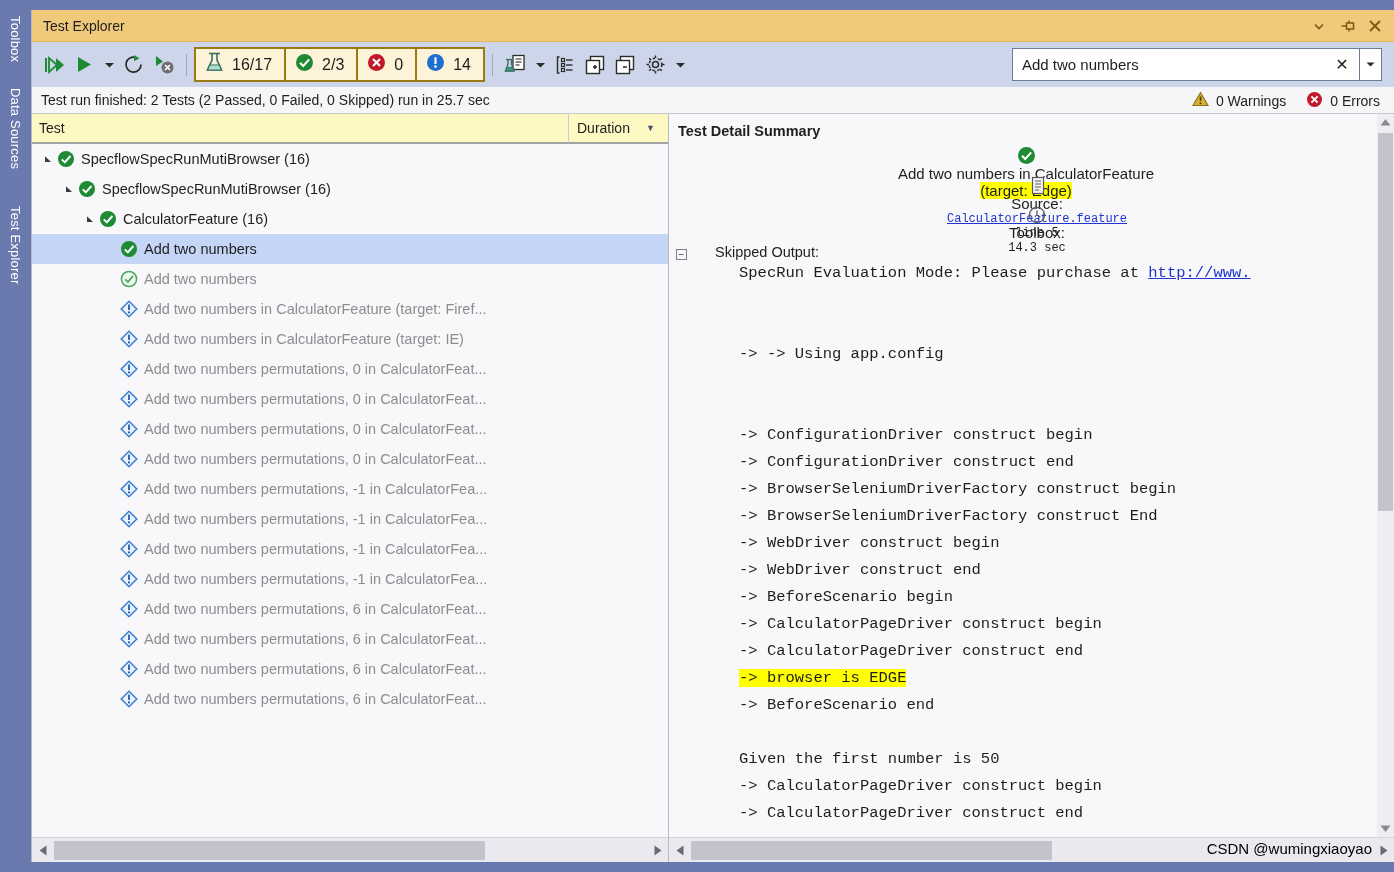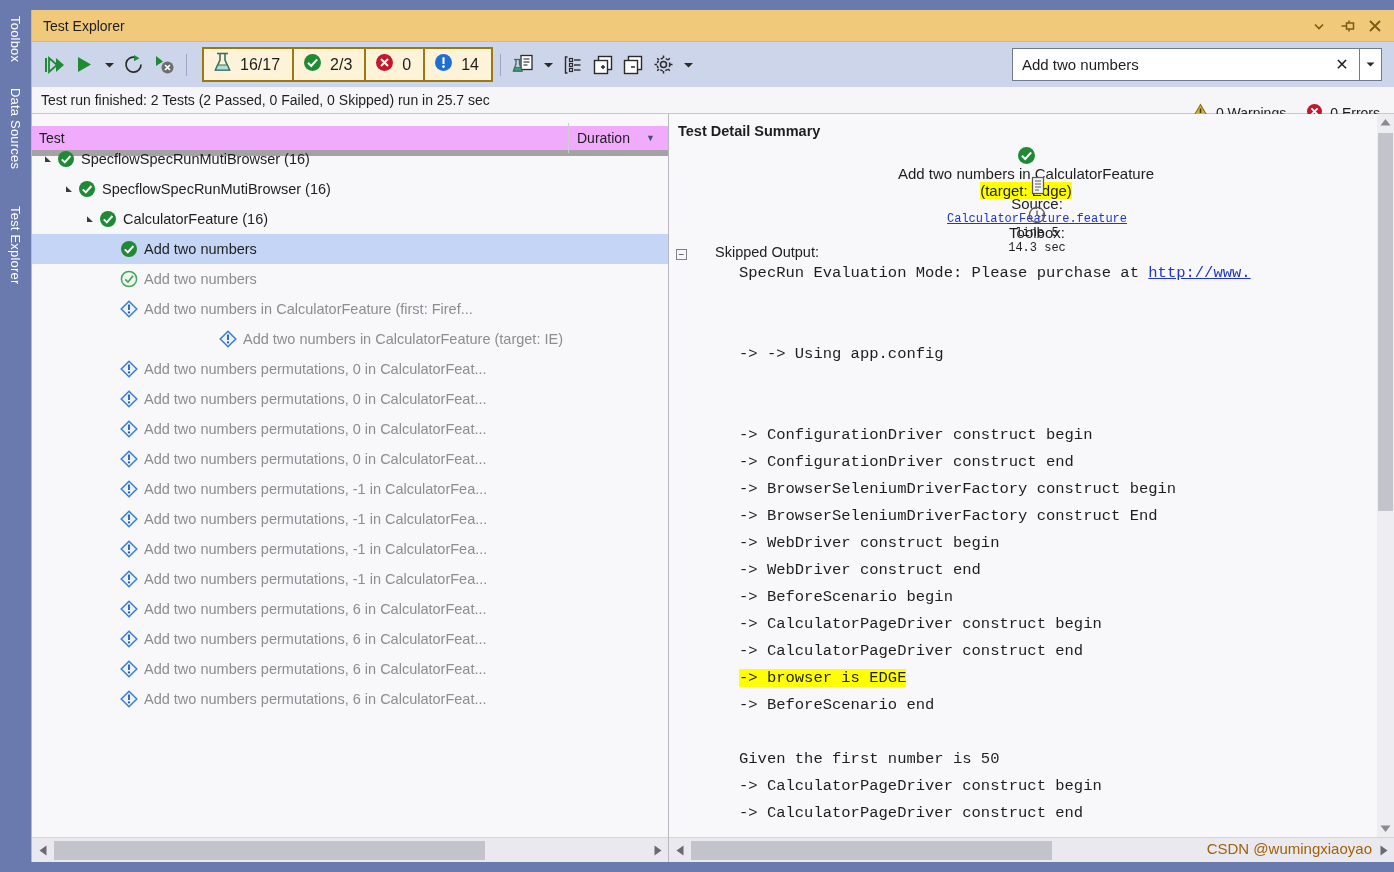--- a/index.html
+++ b/index.html
@@ -72,21 +72,20 @@
   .tool { width: 30px; height: 34px; display:flex; align-items:center; justify-content:center; cursor: default; }
   .tool.narrow { width: 20px; }
   .tool svg { display: block; }
   .tsep { width: 1px; height: 22px; background: #9aa6c4; margin: 0 7px; }
 
   .counters {
     display: flex; align-items: stretch;
     border: 2px solid #9b7a14;
     height: 35px;
     background: #fdf3d8;
-    margin-left: 8px;
   }
   .counter {
     display: flex; align-items: center; gap: 8px;
     padding: 0 12px 0 9px;
     border-right: 2px solid #9b7a14;
     font-size: 16px;
     color: #1e1e1e;
   }
   .counter:last-child { border-right: none; }
   .counter .cnum { font-size: 16px; }
@@ -120,36 +119,35 @@
   
   .statusbar {
     position: relative;
     height: 27px;
     background: #f6f6f9;
     border-bottom: 1px solid #c8c8d0;
     display: flex; align-items: center;
     padding-left: 9px;
     font-size: 14px;
   }
-  .status-right { position: absolute; right: 14px; top: 12px; height: 27px; display: flex; align-items: center; gap: 20px; }
+  .status-right { position: absolute; right: 14px; top: 0; height: 27px; display: flex; align-items: center; gap: 20px; }
   .status-item { display: flex; align-items: center; gap: 7px; font-size: 14px; }
 
   
   .main { position: relative; height: 748px; display: flex; background: #f6f6f9; }
   .pane-left { width: 637px; position: relative; background: #f8f8fb; border-right: 1px solid #b8b8c0; }
   .pane-right { flex: 1; position: relative; background: #f8f8fb; }
 
   
   .grid-header {
     display: flex; height: 30px;
-    border-bottom: 6px solid #a3a3a3;
-    background: #f0abfc;
+    border-bottom: 2px solid #a3a3a3;
+    background: #fef9c3;
     align-items: center;
     font-size: 14px;
-    margin-top: 12px;
   }
   .gh-test { width: 537px; padding-left: 7px; border-right: 1px solid #ccccd4; height: 30px; display:flex; align-items:center; }
   .gh-dur { flex: 1; padding-left: 8px; height: 30px; display:flex; align-items:center; gap: 16px; }
   .sort-caret { color: #44506e; font-size: 9px; }
 
   .tree { position: absolute; top: 30px; left: 0; right: 0; bottom: 26px; overflow: hidden; }
   .row {
     height: 30px; display: flex; align-items: center;
     font-size: 14.5px; white-space: nowrap;
     padding-right: 6px;
@@ -210,21 +208,21 @@
   .vscroll {
     position: absolute; right: 0; top: 0; width: 17px; bottom: 25px;
     background: #eeeef2;
   }
   .vs-arrow { width: 17px; height: 17px; display:flex; align-items:center; justify-content:center; color:#8a8a94; cursor: default;}
   .vs-arrow.bot { position: absolute; bottom: 0; }
   .vs-thumb { position: absolute; top: 19px; left: 1px; width: 15px; height: 378px; background: #c3c3cb; }
 
   .watermark {
     position: absolute; right: 22px; bottom: 5px;
-    color: #a16207; font-size: 15px;
+    color: #000000; font-size: 15px;
     pointer-events: none;
   }
   .bottom-strip {
     position: absolute; left: 0; right: 0; bottom: 0; height: 10px;
     background: #6a7aae;
   }
 </style>
 </head>
 <body>
 
@@ -512,23 +510,23 @@
             </div>
             <div class="row muted" style="padding-left: 73px;">
               <span class="twisty"></span>
               <span class="ricon">
                 <svg width="18" height="18" viewBox="0 0 18 18">
                   <path d="M9 1.2 L16.8 9 L9 16.8 L1.2 9 Z" fill="#eaf1fb" stroke="#3a7fd5" stroke-width="1.5"></path>
                   <path d="M9 4.6 L9 10.1" stroke="#1f5fb5" stroke-width="1.8"></path>
                   <circle cx="9" cy="12.4" r="1.1" fill="#1f5fb5"></circle>
                 </svg>
               </span>
-              <span class="rlabel">Add two numbers in CalculatorFeature (first: Firef...</span>
-            </div>
-            <div class="row muted" style="padding-left: 73px; justify-content: center;">
+              <span class="rlabel">Add two numbers in CalculatorFeature (target: Firef...</span>
+            </div>
+            <div class="row muted" style="padding-left: 73px;">
               <span class="twisty"></span>
               <span class="ricon">
                 <svg width="18" height="18" viewBox="0 0 18 18">
                   <path d="M9 1.2 L16.8 9 L9 16.8 L1.2 9 Z" fill="#eaf1fb" stroke="#3a7fd5" stroke-width="1.5"></path>
                   <path d="M9 4.6 L9 10.1" stroke="#1f5fb5" stroke-width="1.8"></path>
                   <circle cx="9" cy="12.4" r="1.1" fill="#1f5fb5"></circle>
                 </svg>
               </span>
               <span class="rlabel">Add two numbers in CalculatorFeature (target: IE)</span>
             </div>

